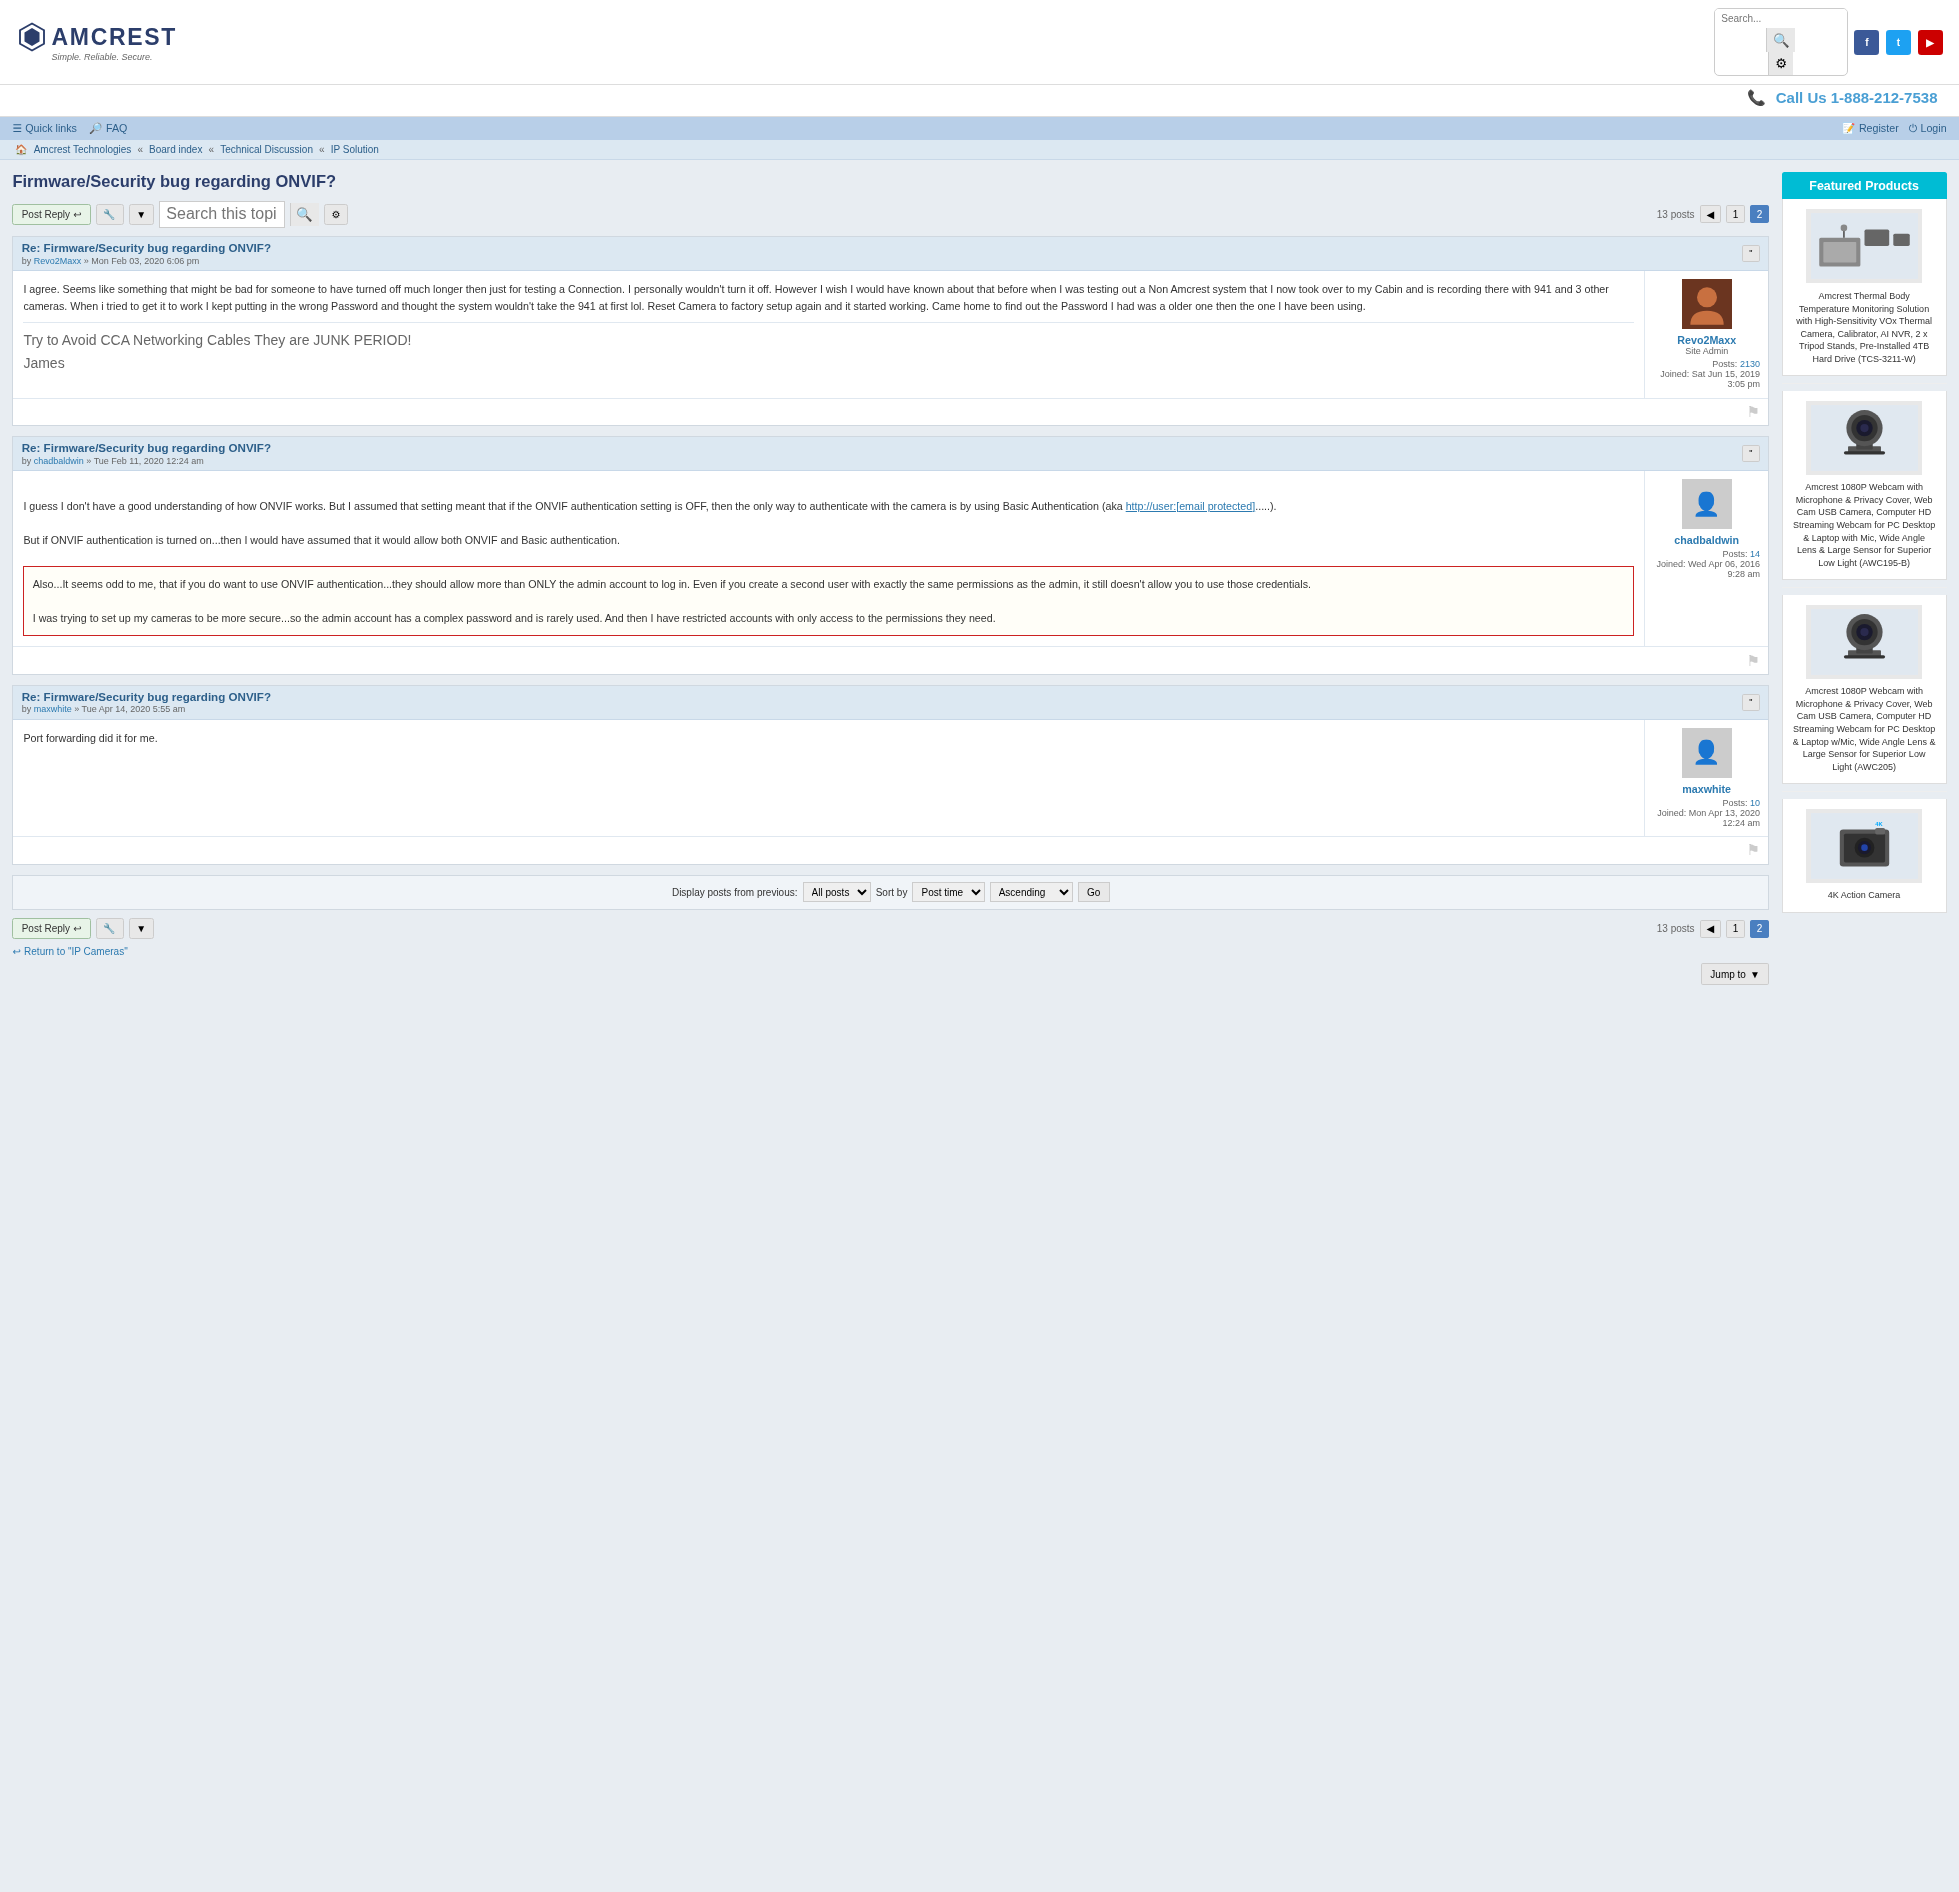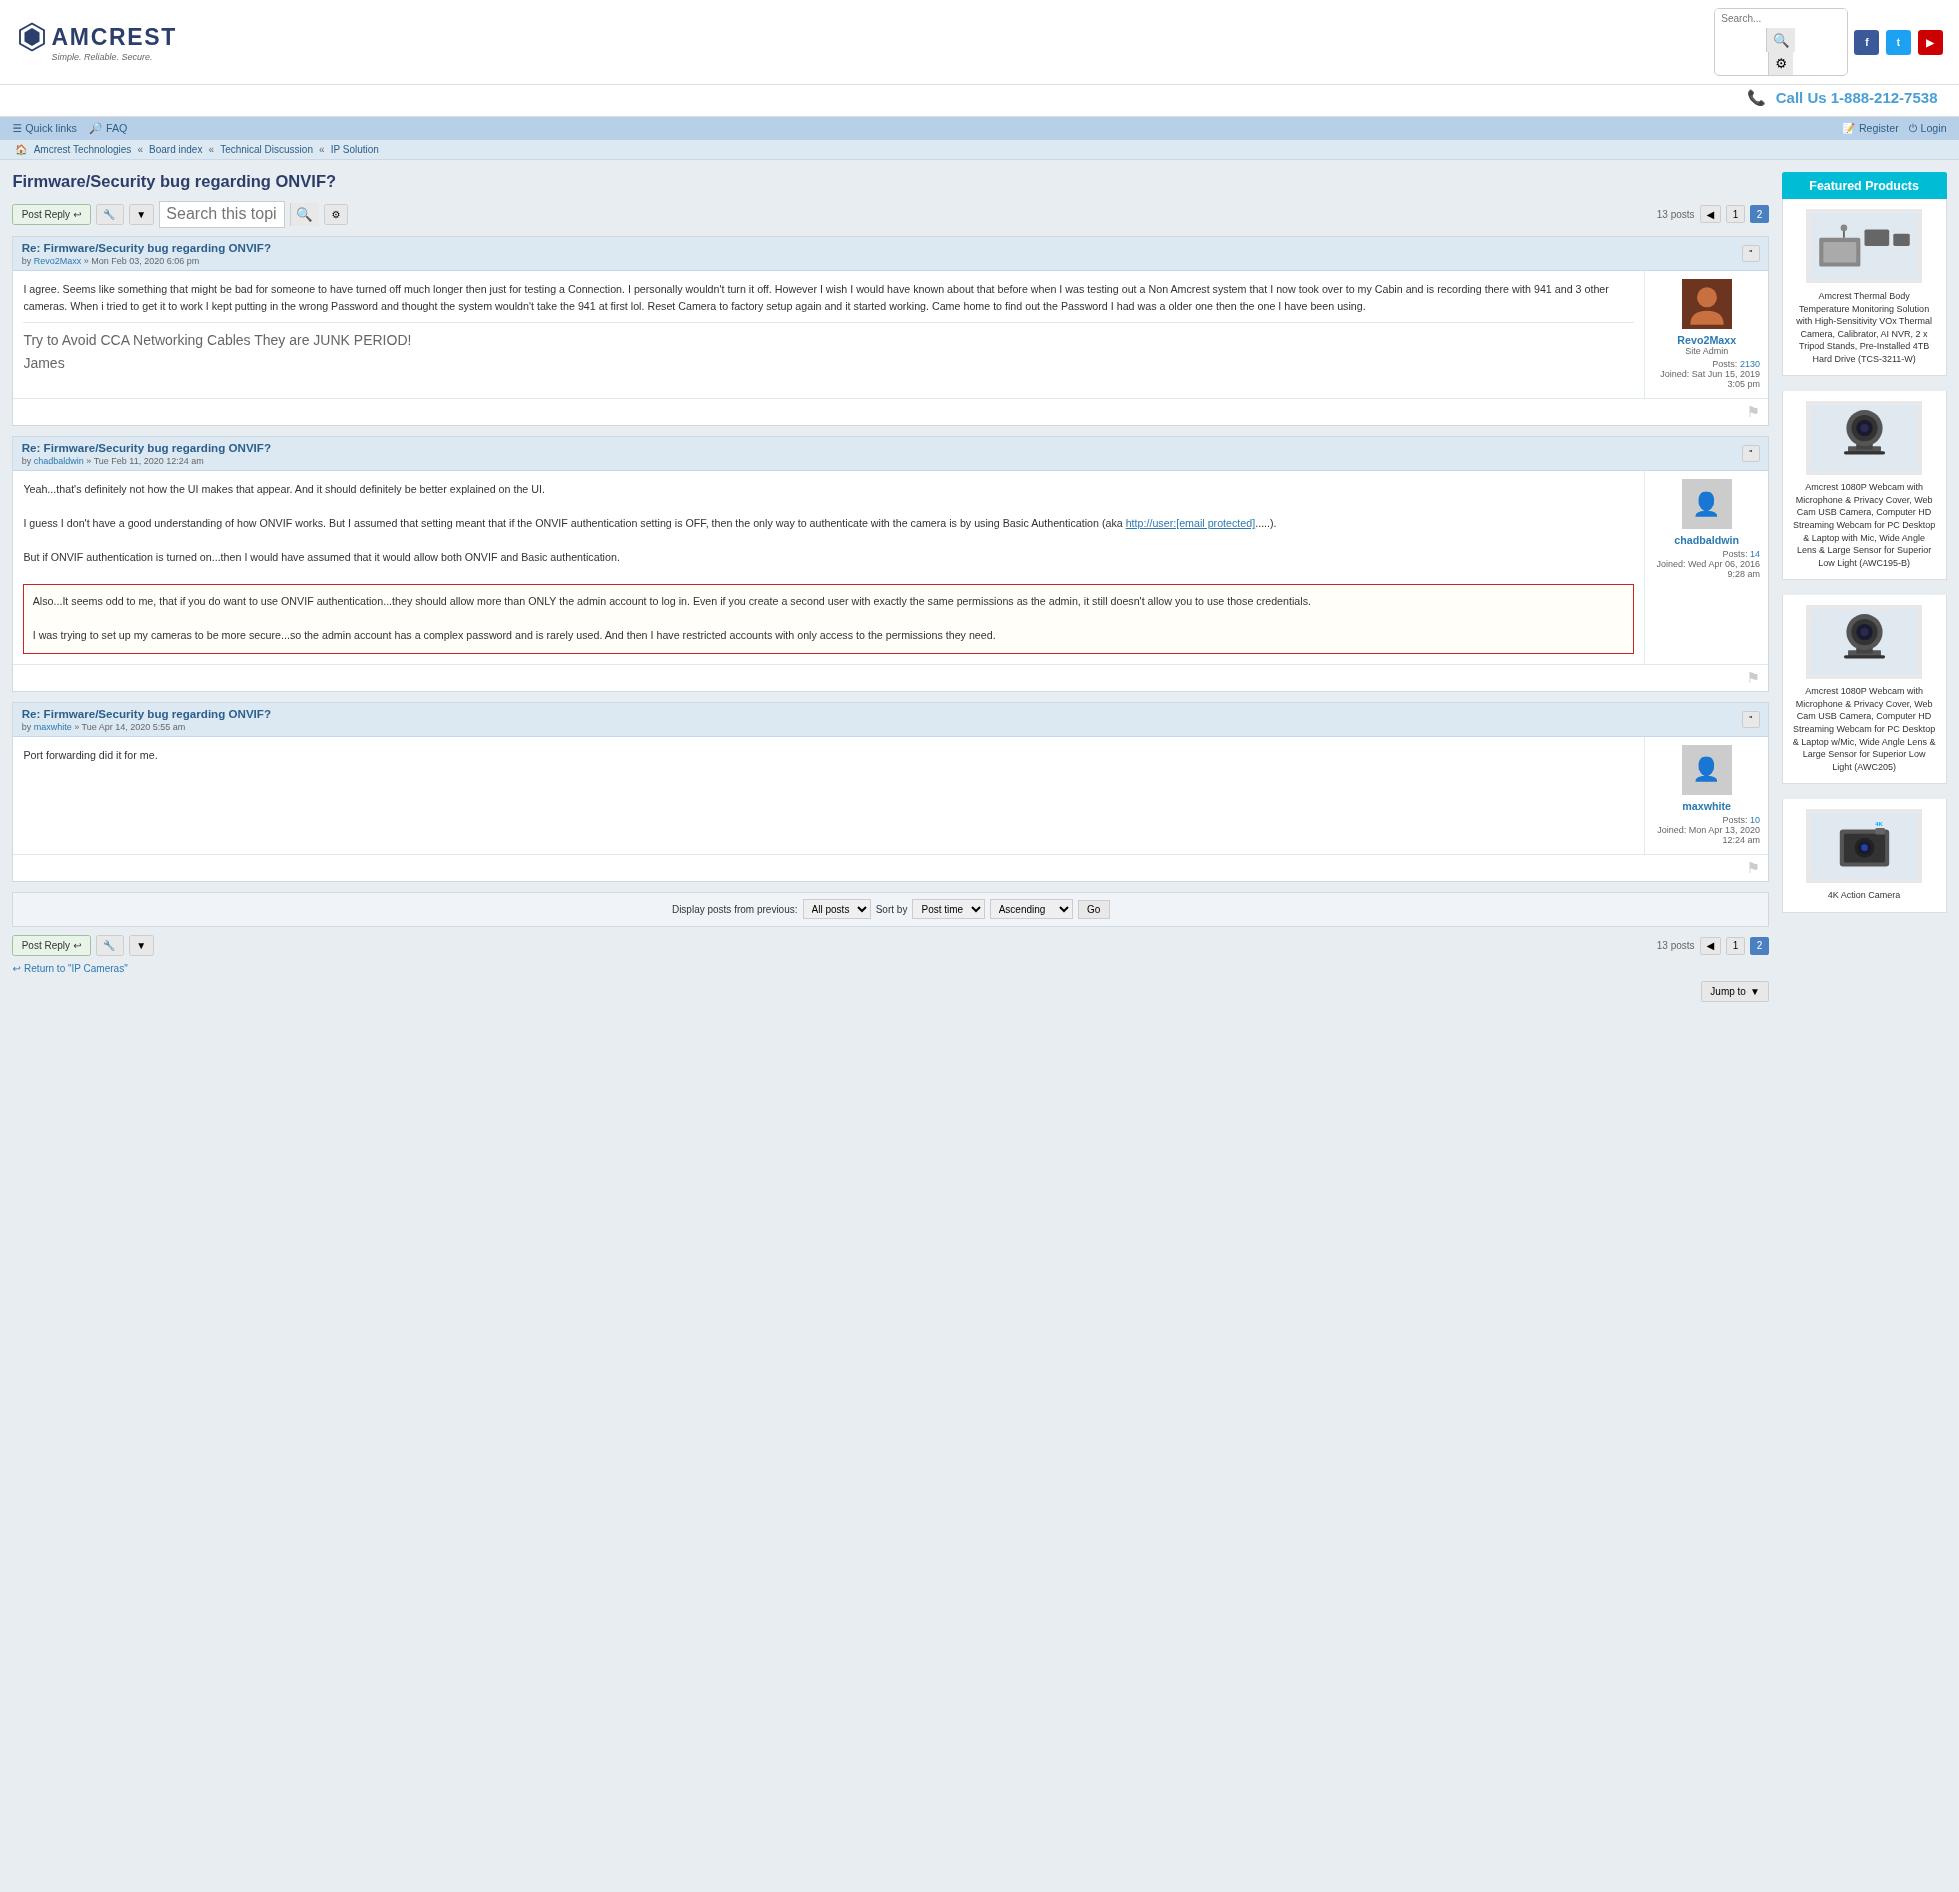--- a/index.html
+++ b/index.html
@@ -237,21 +237,20 @@
             <span>by</span>
             <a>chadbaldwin</a>
             <span> » </span>
             <span>Tue Feb 11, 2020 12:24 am</span>
           </div>
         </div>
         <button class="quote-btn">"</button>
       </div>
       <div class="post-body">
         <div class="post-content">
-          <p>Yeah...that's definitely not how the UI makes that appear. And it should definitely be better explained on the UI.</p>
           <br>
           <p>I guess I don't have a good understanding of how ONVIF works. But I assumed that setting meant that if the ONVIF authentication setting is OFF, then the only way to authenticate with the camera is by using Basic Authentication (aka <a href="#">http://user:[email protected]</a>.....).</p>
           <br>
           <p>But if ONVIF authentication is turned on...then I would have assumed that it would allow both ONVIF and Basic authentication.</p>
           <br>
           
           <div style="border: 1.7px solid #cc2222; padding: 8.3px; background: #fffef8;">
             <p>Also...It seems odd to me, that if you do want to use ONVIF authentication...they should allow more than ONLY the admin account to log in. Even if you create a second user with exactly the same permissions as the admin, it still doesn't allow you to use those credentials.</p>
             <br>
             <p>I was trying to set up my cameras to be more secure...so the admin account has a complex password and is rarely used. And then I have restricted accounts with only access to the permissions they need.</p>

